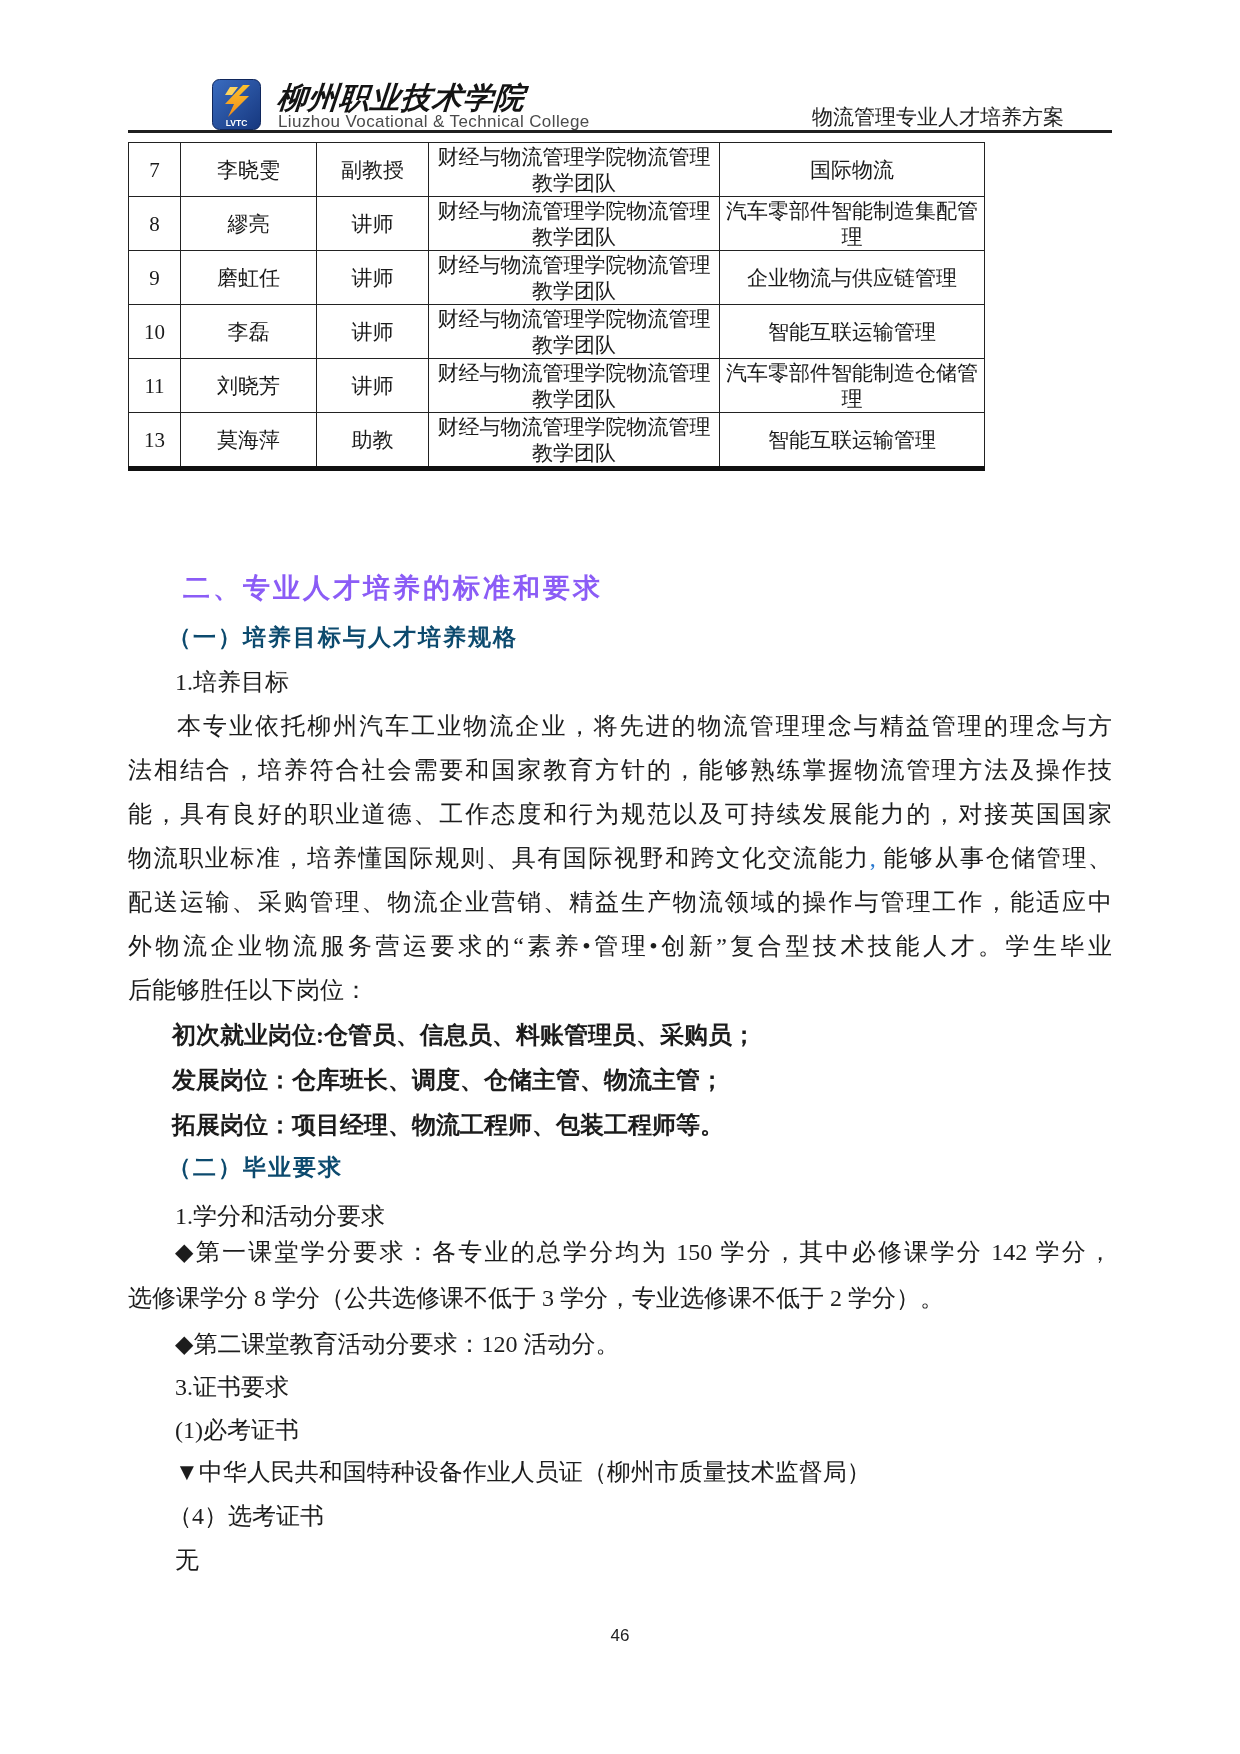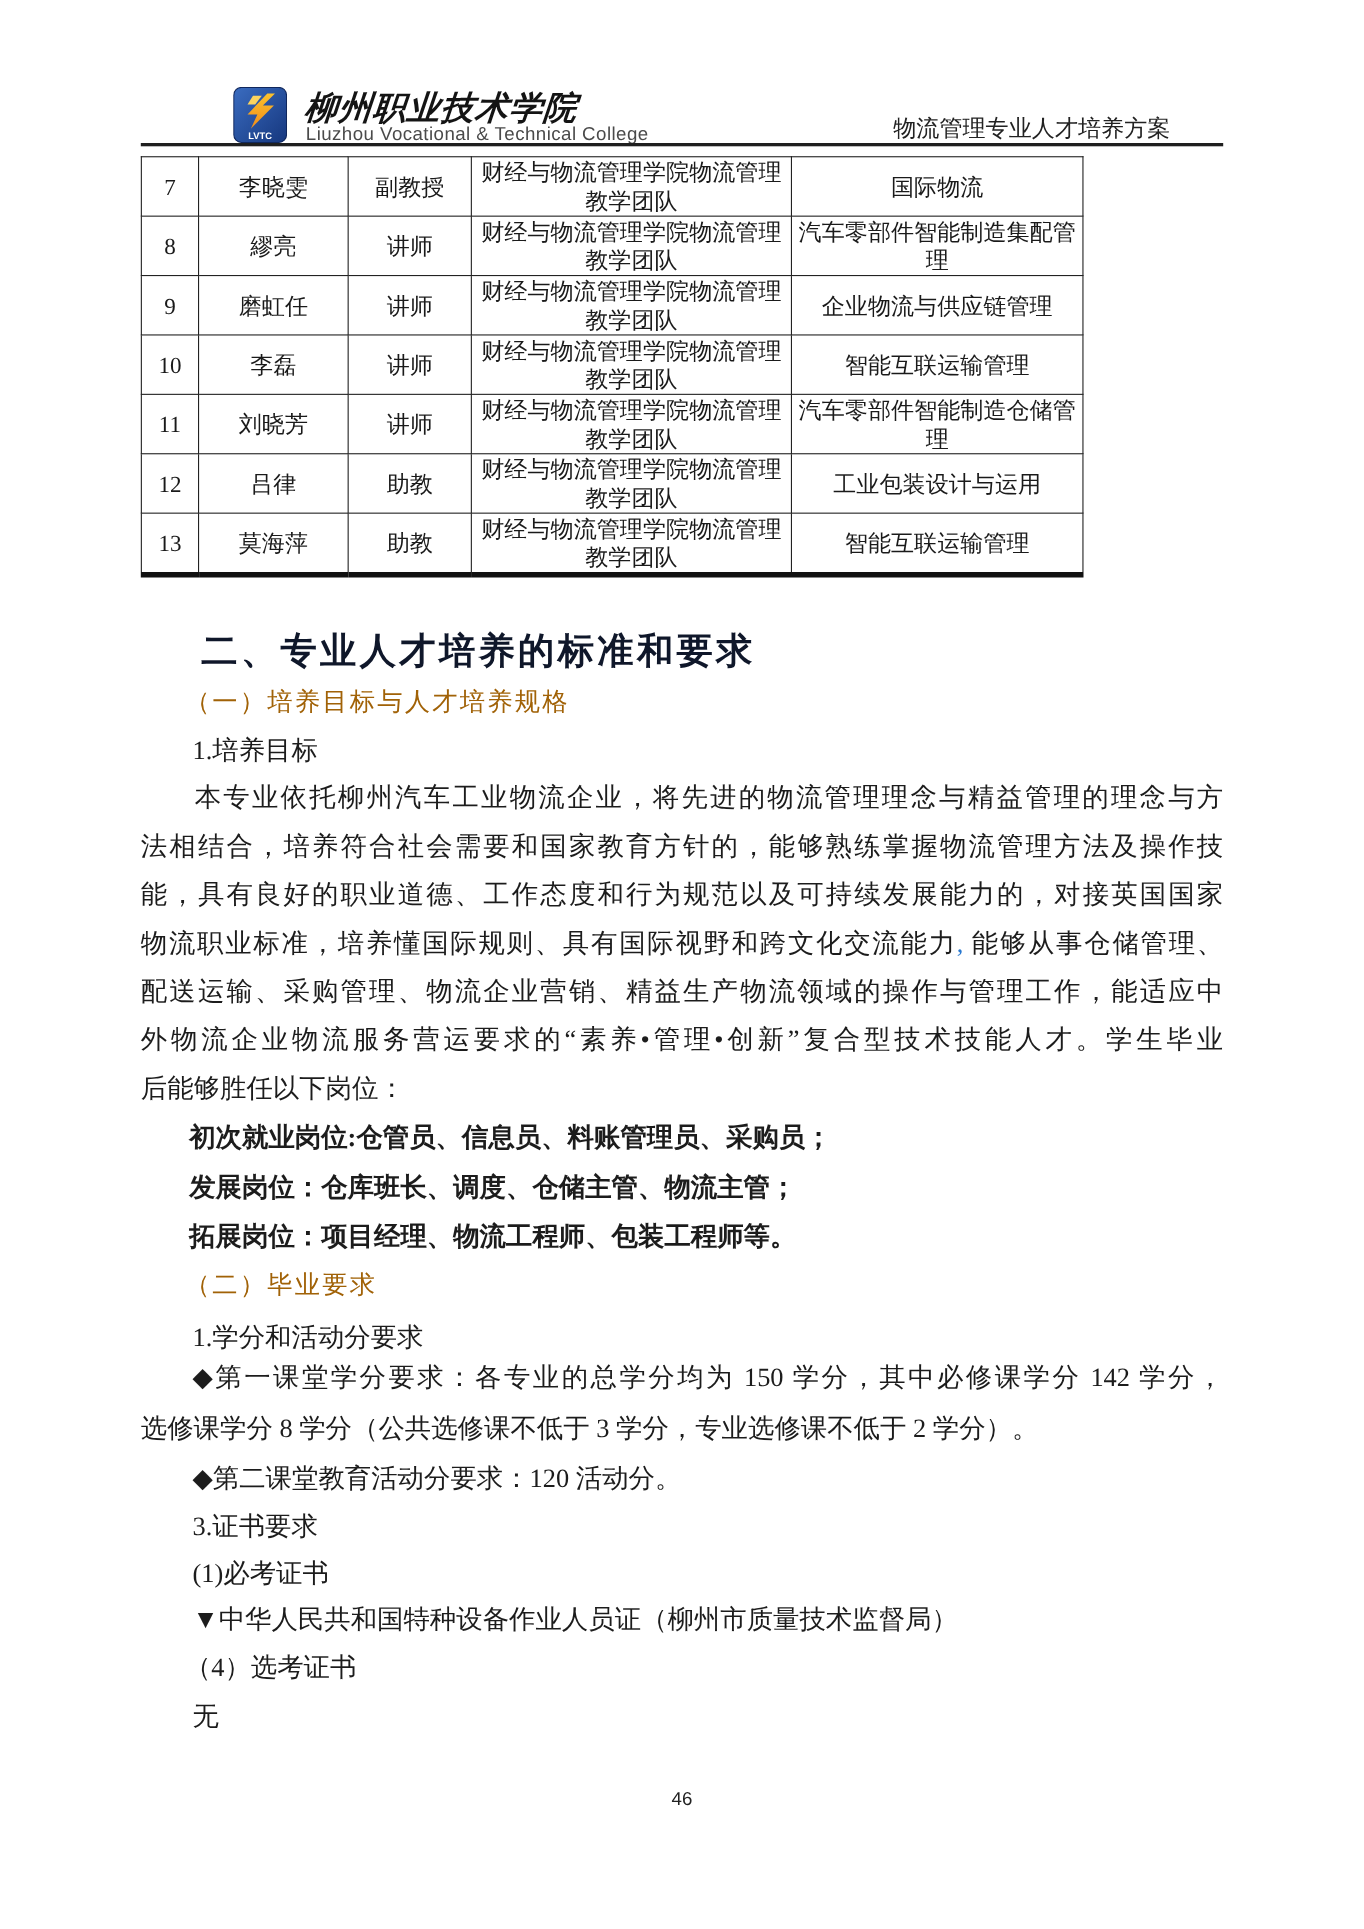--- a/index.html
+++ b/index.html
@@ -28,26 +28,26 @@
   }
   table.faculty td {
     border:1.6px solid #222; height:53px; text-align:center; vertical-align:middle;
     padding:0 4px; line-height:26px;
   }
   table.faculty tr:last-child td { border-bottom:5px solid #111; }
   td.team { text-align:left; padding-left:9px; white-space:pre-line; }
   td.spec { white-space:pre-line; }
   
   .h1 {
-    position:absolute; left:183px; top:570px; font-size:33px; font-weight:bold; letter-spacing:3px;
-    font-family:"Liberation Sans","DejaVu Sans",sans-serif; color:#0f172a;
+    position:absolute; left:183px; top:570px; font-size:27px; font-weight:bold; letter-spacing:3px;
+    font-family:"Liberation Sans","DejaVu Sans",sans-serif; color:#8b5cf6;
   }
   .h2 {
-    position:absolute; font-size:23px; font-weight:normal; letter-spacing:2px;
-    font-family:"Liberation Sans","DejaVu Sans",sans-serif; color:#a16207;
+    position:absolute; font-size:23px; font-weight:bold; letter-spacing:2px;
+    font-family:"Liberation Sans","DejaVu Sans",sans-serif; color:#0c4a6e;
   }
   .h2a { left:168px; top:622px; }
   .h2b { left:168px; top:1152px; }
   .bodyline { position:absolute; font-size:24px; color:#1c1c1c; white-space:nowrap; }
   .para { position:absolute; left:128px; top:704px; width:984px; font-size:24px; line-height:44px; color:#1c1c1c; }
   .para .pline { text-align:justify; text-align-last:justify; }
   .para .pline.first { text-indent:49px; }
   .para .pline.plast { text-align-last:left; }
   .blue-comma { color:var(--accent_comma,#2878d0); }
   .jobs { position:absolute; left:172px; top:1013px; font-size:24px; line-height:45px; color:#1c1c1c; }
@@ -131,28 +131,20 @@
       <tr>
         <td>11</td>
         <td>刘晓芳</td>
         <td>讲师</td>
         <td class="team">财经与物流管理学院物流管理
 教学团队</td>
         <td class="spec">汽车零部件智能制造仓储管
 理</td>
       </tr>
       <tr>
-        <td>12</td>
-        <td>吕律</td>
-        <td>助教</td>
-        <td class="team">财经与物流管理学院物流管理
-教学团队</td>
-        <td class="spec">工业包装设计与运用</td>
-      </tr>
-      <tr>
         <td>13</td>
         <td>莫海萍</td>
         <td>助教</td>
         <td class="team">财经与物流管理学院物流管理
 教学团队</td>
         <td class="spec">智能互联运输管理</td>
       </tr>
     </tbody>
   </table>
 

